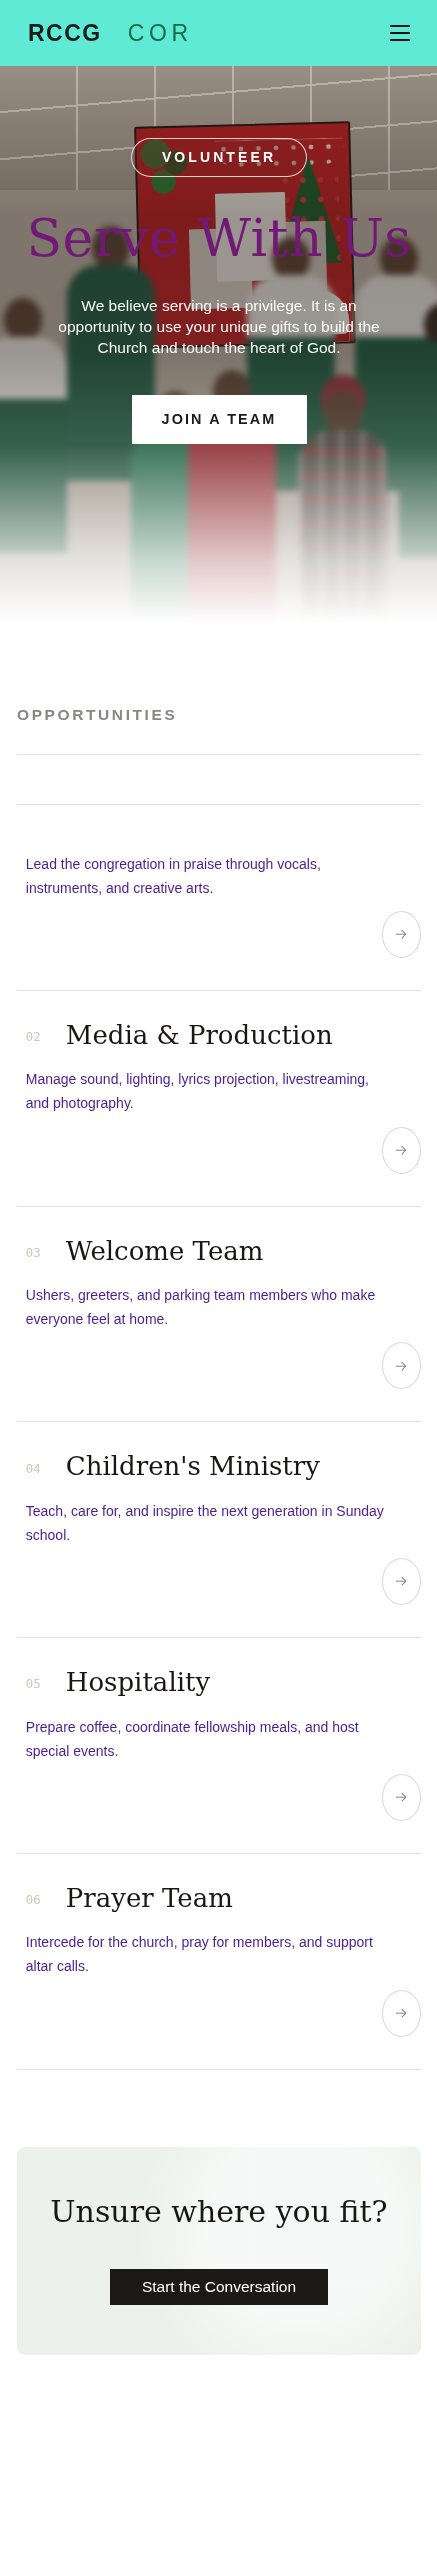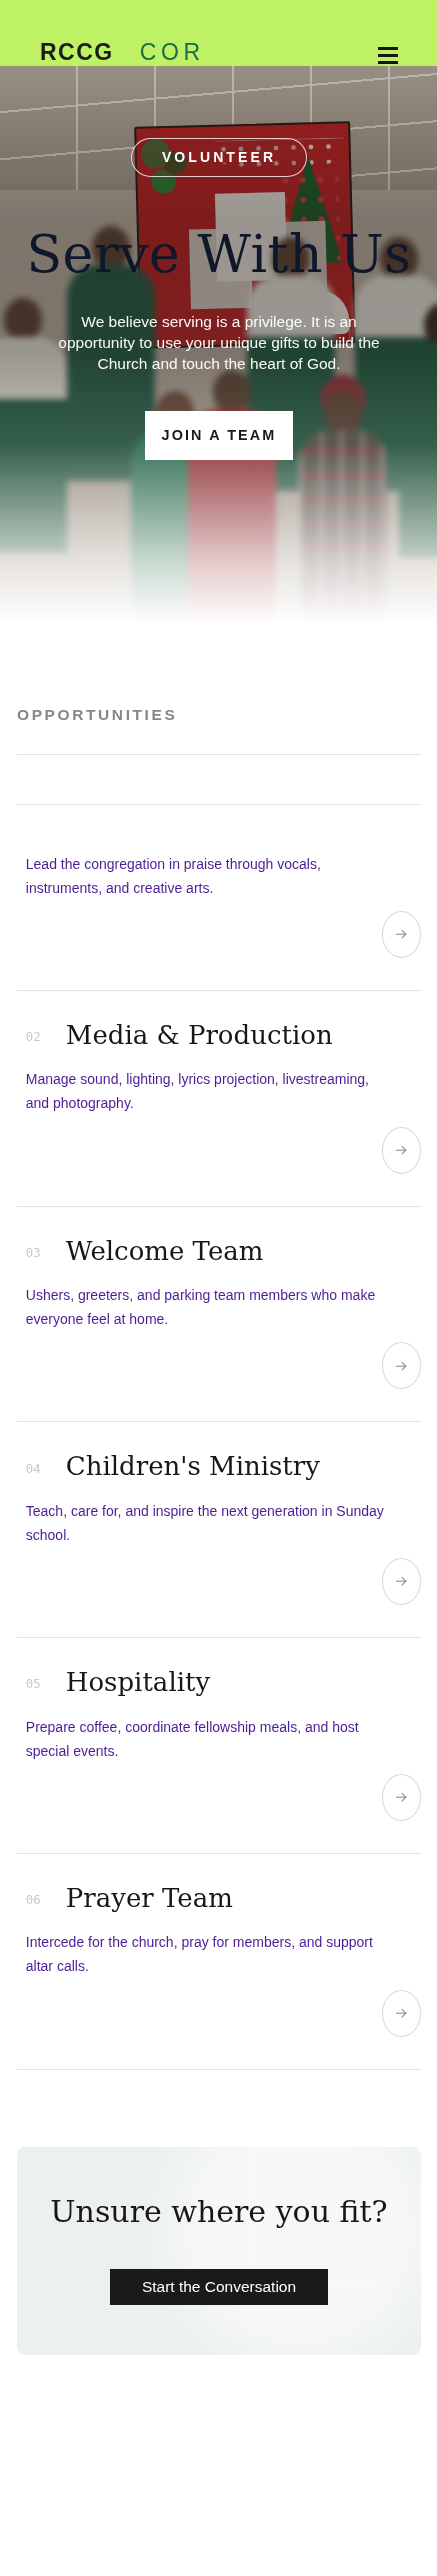--- a/index.html
+++ b/index.html
@@ -6,23 +6,23 @@
   html,body { background:#ffffff; }
   body {
     width:438px; margin:0 auto;
     font-family:"Liberation Sans", sans-serif;
     color:#1c1a18;
   }
   .serif { font-family:"DejaVu Serif", serif; }
 
   
   header.site-header {
-    height:66px; background:#bef264;
-    display:flex; align-items:flex-end; justify-content:space-between;
-    padding:0 40px; position:relative; z-index:5;
+    height:66px; background:#5eead4;
+    display:flex; align-items:center; justify-content:space-between;
+    padding:0 28px; position:relative; z-index:5;
   }
   .logo { display:flex; align-items:baseline; text-decoration:none; cursor:pointer; }
   .logo .logo-primary { font-size:23px; font-weight:bold; letter-spacing:1.5px; color:#1d1b18; }
   .logo .logo-secondary { font-size:23px; font-weight:400; letter-spacing:4.6px; color:#1a6b47; margin-left:26px; }
   .hamburger { display:flex; flex-direction:column; gap:4.6px; background:none; border:none; cursor:pointer; padding:2.1px 0; }
   .hamburger span { display:block; width:19.6px; height:2.6px; background:#191715; border-radius:0.5px; }
 
   
   .hero { position:relative; height:575px; overflow:hidden; background:#b3a89b; }
   .hero-art { position:absolute; inset:0; }
@@ -70,24 +70,24 @@
       rgba(28,22,18,.20) 0%, rgba(28,22,18,.40) 26%, rgba(34,29,25,.40) 50%,
       rgba(110,108,102,.28) 66%, rgba(244,243,241,.78) 86%, #ffffff 97%, #ffffff 100%); }
   .hero-content { position:relative; z-index:2; height:100%;
     display:flex; flex-direction:column; align-items:center; text-align:center; }
   .volunteer-pill {
     margin-top:72px; display:inline-flex; align-items:center; justify-content:center;
     padding:10.3px 30px; border:1px solid rgba(255,255,255,.78); border-radius:515px;
     background:rgba(125,32,32,.28); color:#ffffff;
     font-size:14px; font-weight:bold; letter-spacing:3.1px;
   }
-  .hero-title { margin-top:47px; font-size:52px; font-weight:500; color:#0f172a; letter-spacing:0.5px; }
+  .hero-title { margin-top:31px; font-size:52px; font-weight:500; color:#701a75; letter-spacing:0.5px; }
   .hero-desc { margin-top:27px; max-width:343px; font-size:15.5px; line-height:21px; color:rgba(255,255,255,.97); }
   .hero-cta {
-    margin-top:37px; width:148px; height:49px; background:#ffffff; border:none; cursor:pointer;
+    margin-top:37px; width:175px; height:49px; background:#ffffff; border:none; cursor:pointer;
     font-family:"Liberation Sans", sans-serif; font-size:14.4px; font-weight:bold; letter-spacing:2.1px; color:#1c1a18;
     display:flex; align-items:center; justify-content:center;
   }
 
   
   .opportunities { padding:0 17px; background:#ffffff; }
   .opps-label { margin-top:65px; padding-bottom:30px; border-bottom:0.5px solid #e4e1dd;
     font-size:15.5px; font-weight:bold; letter-spacing:2.6px; color:#8b8680; }
   .opps-list { margin-top:49px; list-style:none; }
   .opp-item { border-top:0.5px solid #e4e1dd; padding:29px 0 32px 8.8px; }

